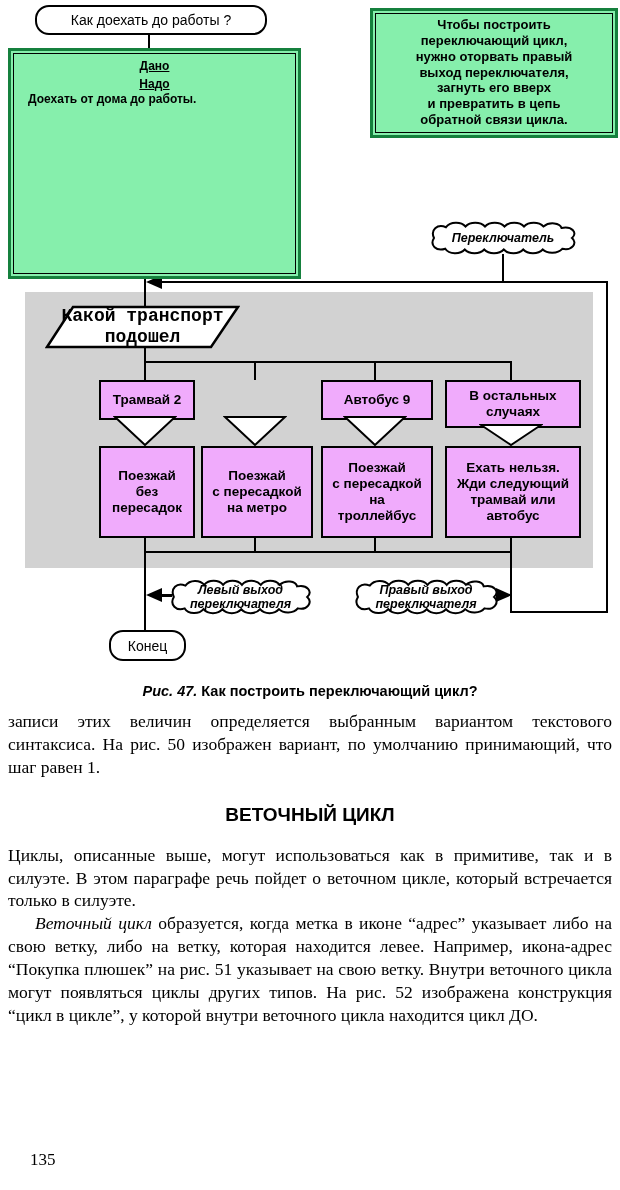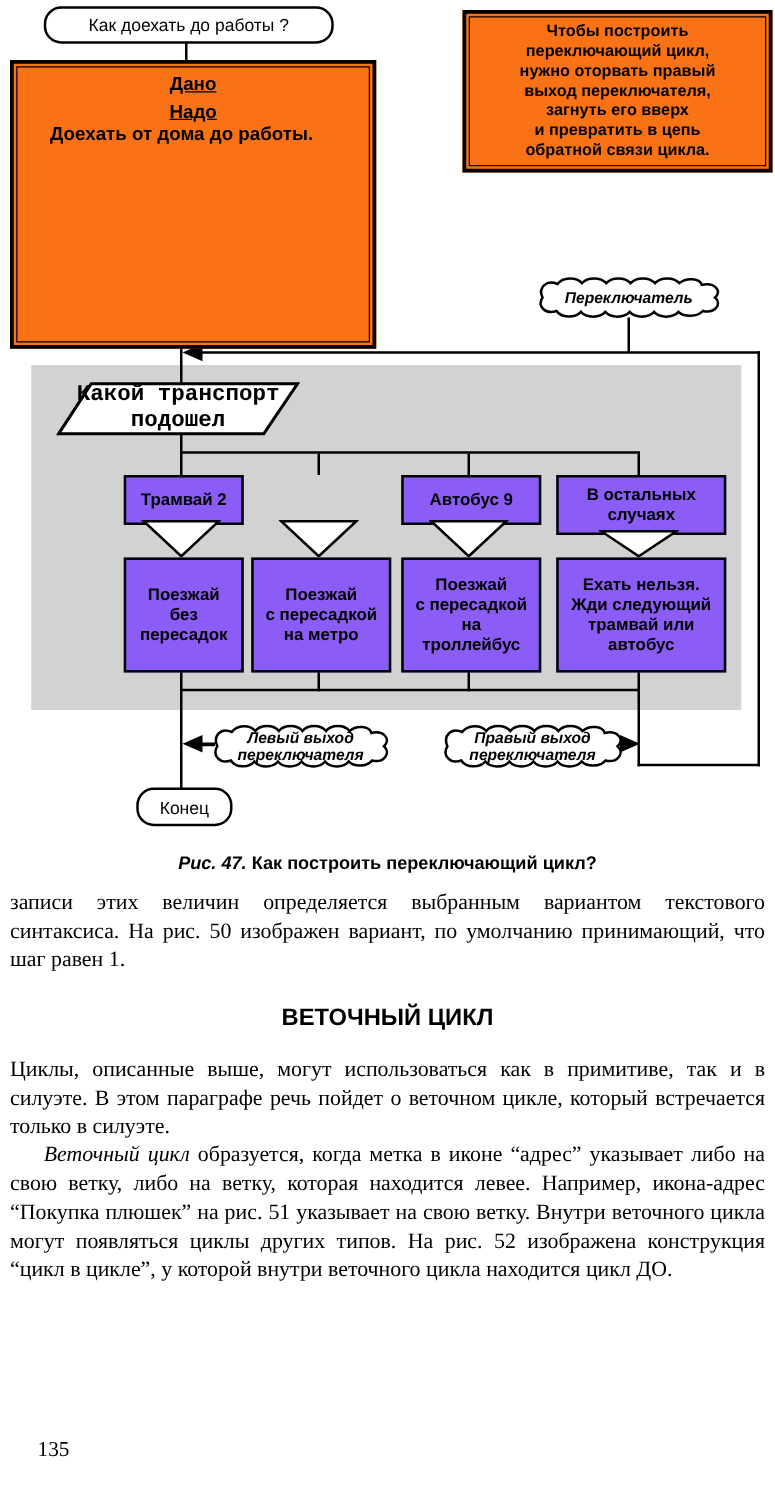--- a/index.html
+++ b/index.html
@@ -7,26 +7,26 @@
         font-family:"Liberation Sans",sans-serif;overflow:hidden;}
   .gray{position:absolute;background:#d2d2d2;z-index:0;}
   .line{position:absolute;background:#000;z-index:1;}
   .arr-left{position:absolute;width:0;height:0;border-top:7px solid transparent;
         border-bottom:7px solid transparent;border-right:16px solid #000;z-index:1;}
   .arr-right{position:absolute;width:0;height:0;border-top:7px solid transparent;
         border-bottom:7px solid transparent;border-left:16px solid #000;z-index:1;}
   .stadium{position:absolute;border:2px solid #000;border-radius:14px;background:#fff;
         display:flex;align-items:center;justify-content:center;font-weight:normal;
         font-size:14px;z-index:2;}
-  .rect{position:absolute;border:2px solid #000;background:#8b5cf6;display:flex;
+  .rect{position:absolute;border:2px solid #000;background:#f0abfc;display:flex;
         align-items:center;justify-content:center;text-align:center;font-weight:bold;
         font-size:13.5px;line-height:1.18;z-index:2;white-space:pre-line;}
-  .dbox{position:absolute;border:3px solid #000000;background:#f97316;z-index:2;}
+  .dbox{position:absolute;border:3px solid #15803d;background:#86efac;z-index:2;}
   .dbox-inner{position:absolute;left:2px;right:2px;top:2px;bottom:2px;border:1px solid #000;
-        padding:5px 16px;box-sizing:border-box;font-weight:bold;font-size:15px;line-height:1.24;}
+        padding:5px 4px;box-sizing:border-box;font-weight:bold;font-size:12px;line-height:1.24;}
   .note-inner{text-align:center;font-size:13px;line-height:1.22;padding:3px 4px;}
   .ul{text-align:center;text-decoration:underline;}
   .pre{white-space:pre-line;}
   .cloud{position:absolute;z-index:2;}
   .cloud svg{position:absolute;left:0;top:0;width:100%;height:100%;}
   .cloud-text{position:absolute;left:0;top:0;right:0;bottom:0;display:flex;align-items:center;
         justify-content:center;text-align:center;font-weight:bold;font-style:italic;
         font-size:12.5px;line-height:1.15;white-space:pre-line;}
   .shape{position:absolute;z-index:2;}
   .shape svg{position:absolute;left:0;top:0;width:100%;height:100%;}

